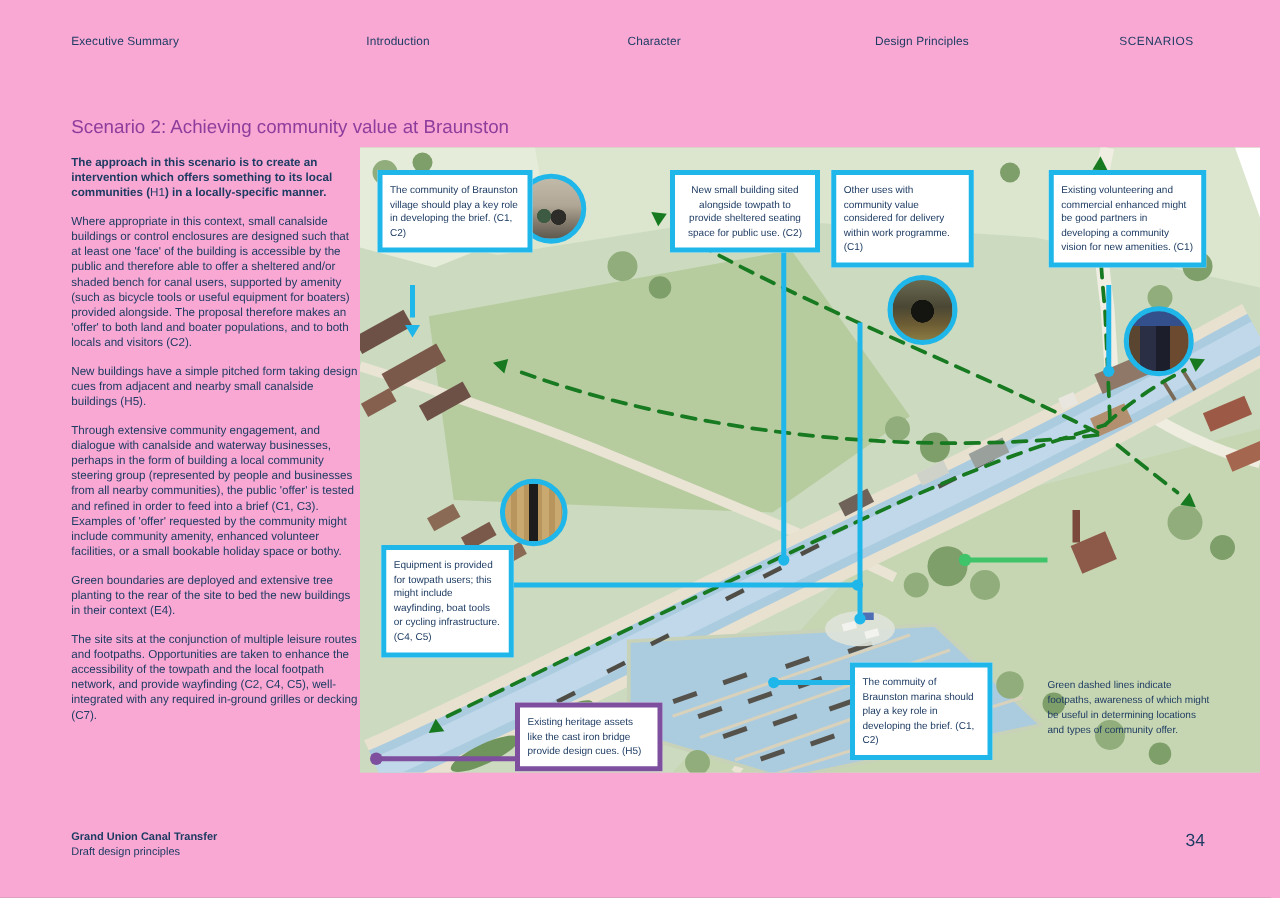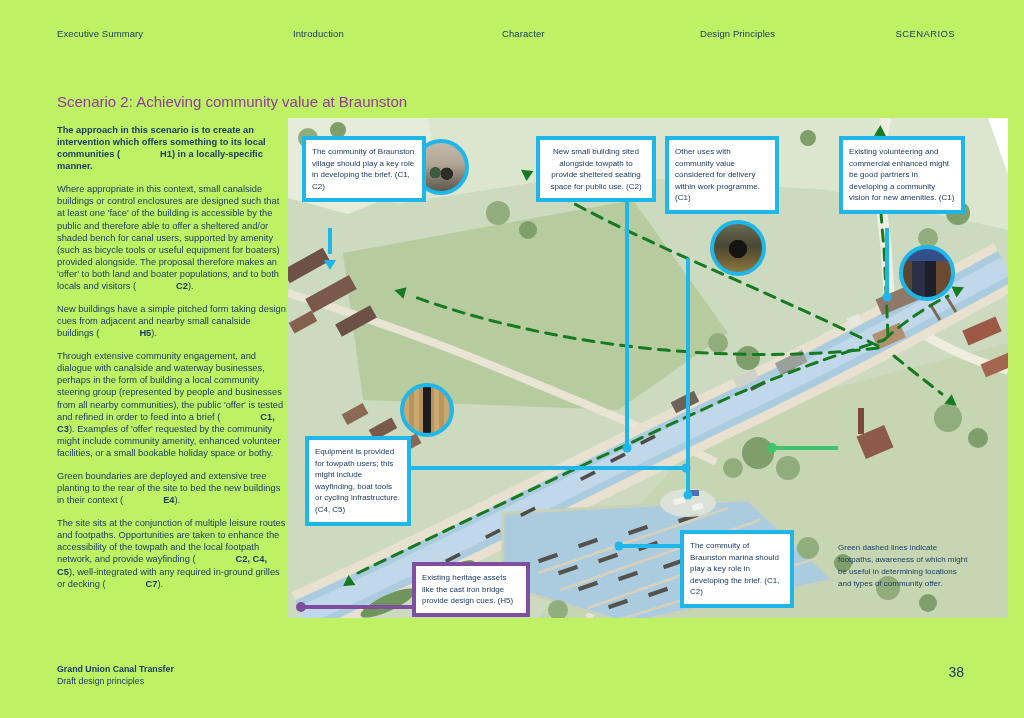--- a/index.html
+++ b/index.html
@@ -1,34 +1,34 @@
 <!DOCTYPE html>
 <html><head>
 <meta charset="utf-8">
 <style>
   :root{
     --cyan:#1fb6ea; --purple:#7d4f9e; --green:#3fc46a;
     --navy:#1e3c63; --titlep:#8f3d9c; --pathgreen:#177a20;
   }
   *{box-sizing:border-box;margin:0;padding:0;}
   body{background:#888;font-family:"Liberation Sans",sans-serif;}
-  .page{position:relative;width:1024px;height:718px;background:#bef264;overflow:hidden;margin:0 auto;}
+  .page{position:relative;width:1024px;height:718px;background:#f9a8d4;overflow:hidden;margin:0 auto;}
 
   
   .nav span{position:absolute;top:28px;font-size:9.5px;color:var(--navy);letter-spacing:.1px;cursor:default;}
   .nav .n0{left:57px;} .nav .n1{left:293px;} .nav .n2{left:502px;} .nav .n3{left:700px;}
   .nav .n4{right:69px;font-weight:400;letter-spacing:.4px;}
 
   .title{position:absolute;left:57px;top:93px;font-size:15px;font-weight:400;color:var(--titlep);}
 
   
   .leftcol{position:absolute;left:57px;top:124px;width:229px;color:var(--navy);}
   .leftcol p{font-size:9.3px;line-height:1.3;margin-bottom:11px;}
   .leftcol p.lead{font-weight:700;}
-  .leftcol strong{font-weight:700;padding-left:40px;}
+  .leftcol strong{font-weight:400;}
 
   
   .map{position:absolute;left:288px;top:118px;width:720px;height:500px;background:#ccdbc0;padding-left:28px;}
   .map svg{position:absolute;left:0;top:0;}
 
   .callout{position:absolute;background:#fff;border:4px solid var(--cyan);
     padding:6px 6px;font-size:8px;line-height:1.45;color:var(--navy);}
   .callout.purple{border-color:var(--purple);}
   .callout.green{border-color:var(--green);}
   .mapnote{position:absolute;font-size:8px;line-height:1.5;color:var(--navy);}
@@ -250,14 +250,14 @@
     <div class="callout" style="left:551px;top:18px;width:126px;">Existing volunteering and commercial enhanced might be good partners in developing a community vision for new amenities. (C1)</div>
     <div class="callout" style="left:17px;top:318px;width:106px;">Equipment is provided for towpath users; this might include wayfinding, boat tools or cycling infrastructure. (C4, C5)</div>
     <div class="callout purple" style="left:124px;top:444px;width:118px;">Existing heritage assets like the cast iron bridge provide design cues. (H5)</div>
     <div class="callout" style="left:392px;top:412px;width:114px;">The commuity of Braunston marina should play a key role in developing the brief. (C1, C2)</div>
 
     <div class="mapnote" style="left:550px;top:424px;width:134px;">Green dashed lines indicate footpaths, awareness of which might be useful in determining locations and types of community offer.</div>
   </div>
 
   <div class="footer-title">Grand Union Canal Transfer</div>
   <div class="footer-sub">Draft design principles</div>
-  <div class="pageno">38</div>
+  <div class="pageno">34</div>
 </div>
 
 </body></html>

